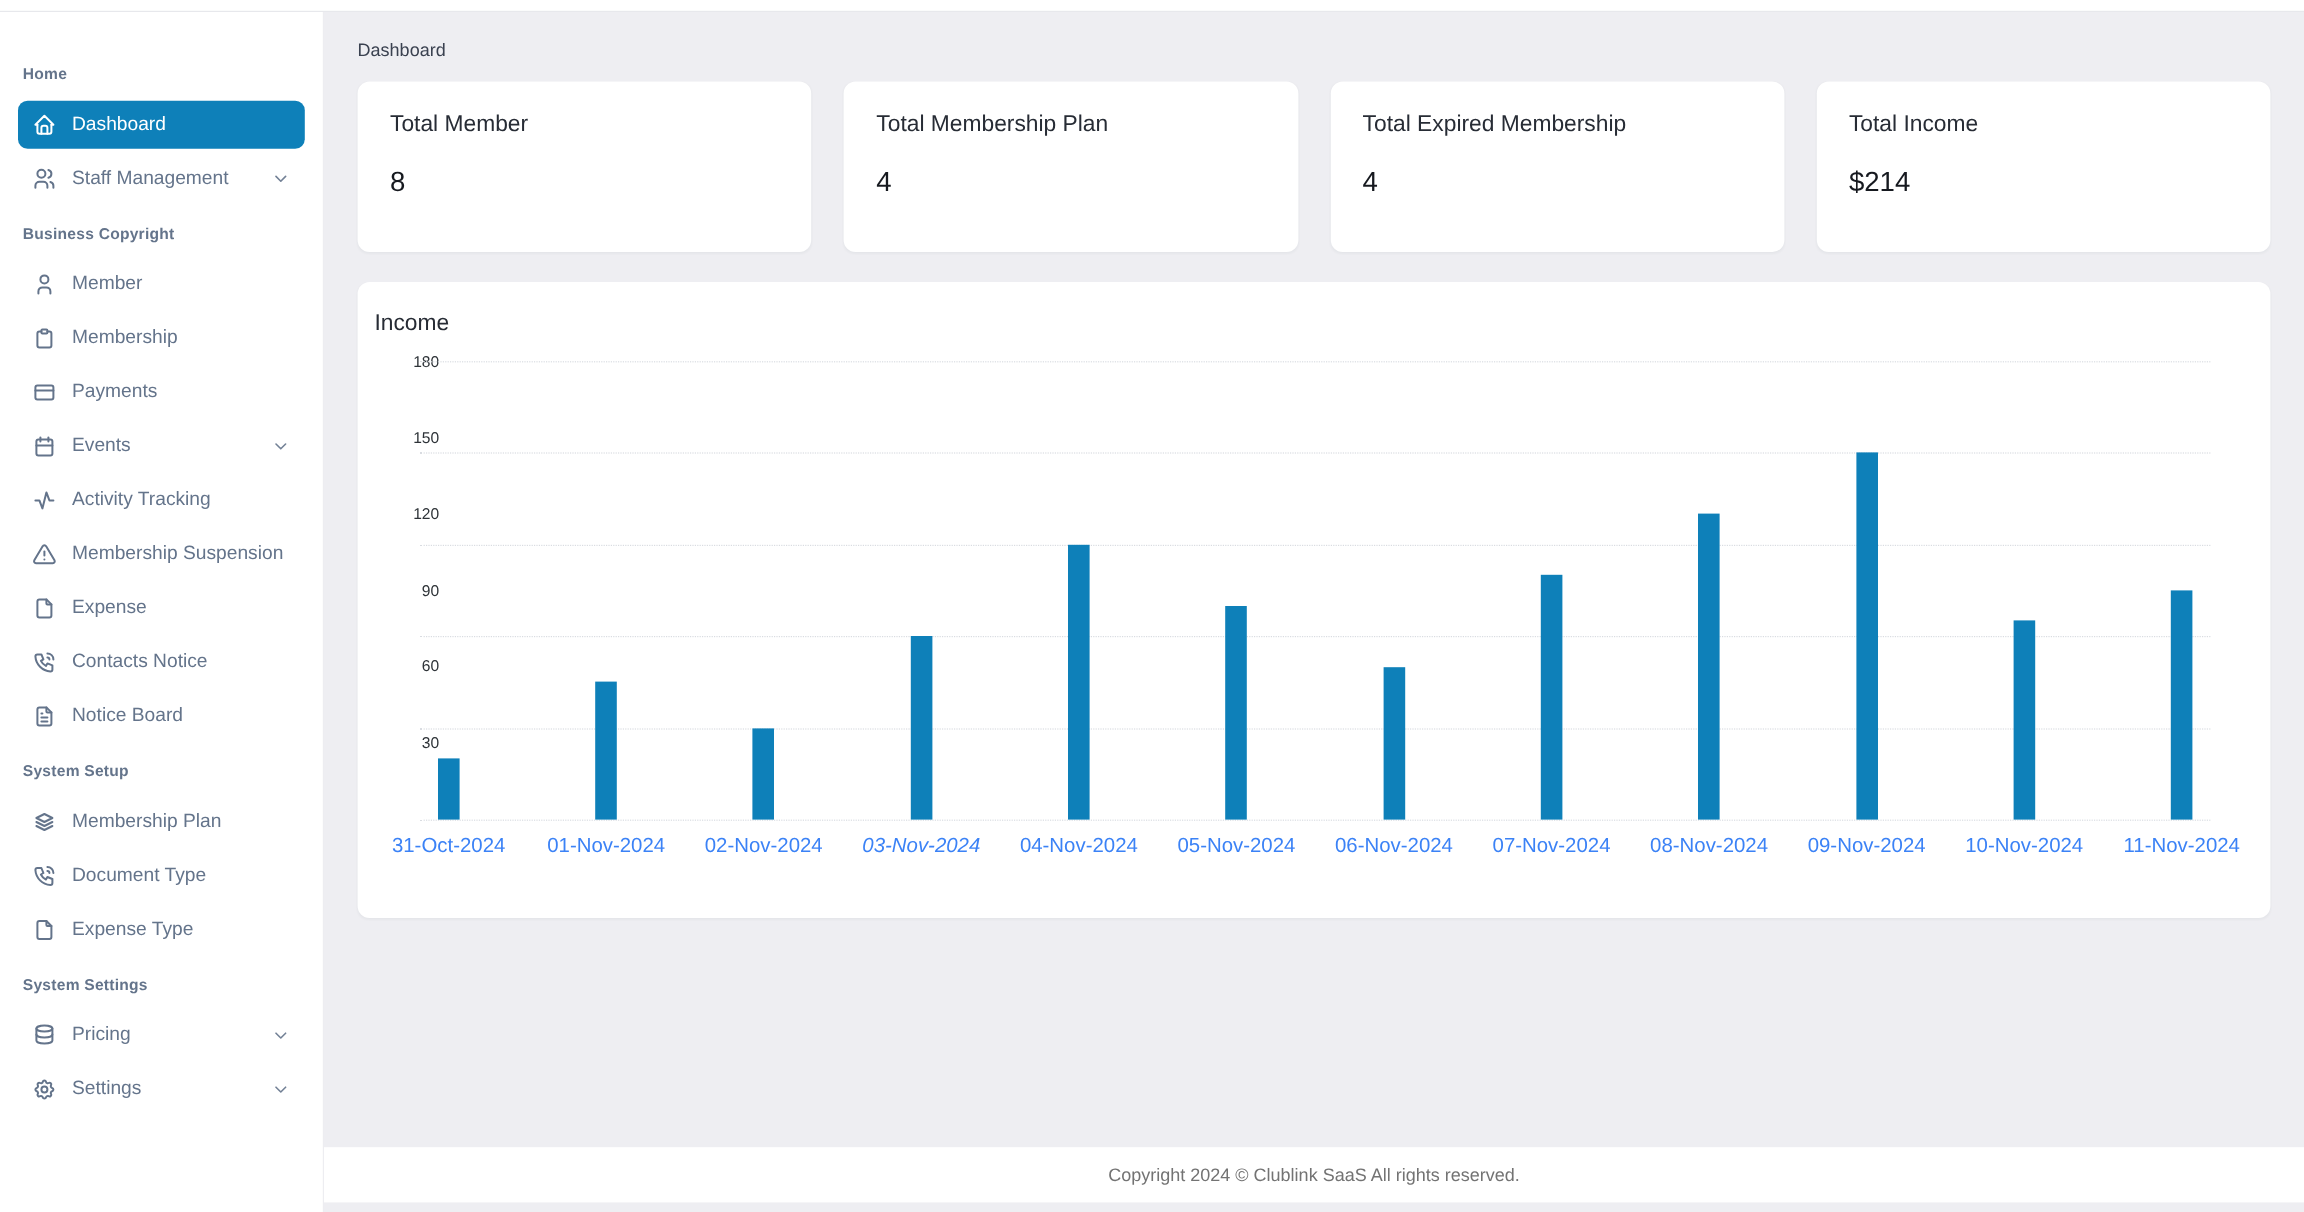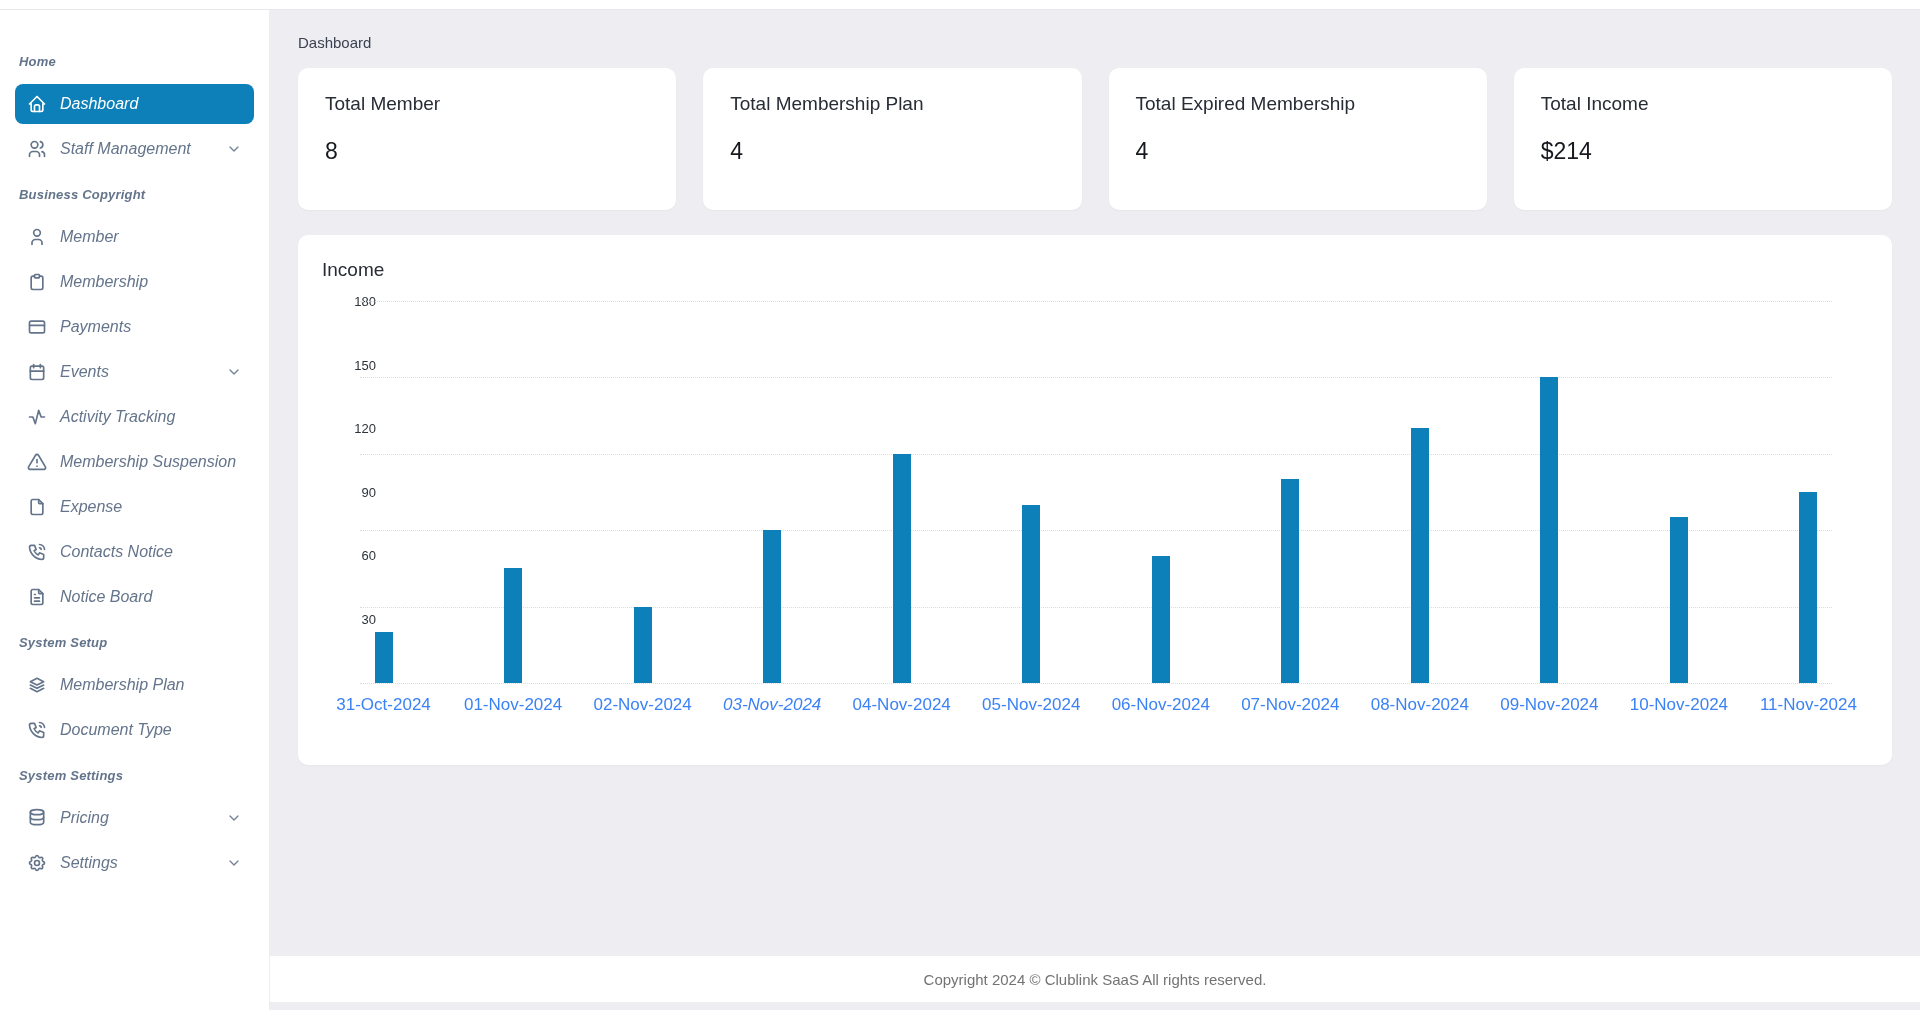--- a/index.html
+++ b/index.html
@@ -10,21 +10,21 @@
   .topbar { position:absolute; top:0; left:0; width:1920px; height:10px;
     background:#ffffff; border-bottom:1px solid #e7e8ec; z-index:5; }
 
   
   .scroll-track { position:absolute; top:10px; right:0; width:19px; height:1000px;
     background:#e8e8ee; z-index:1; }
 
   
   .sidebar { position:absolute; top:10px; left:0; width:270px; height:1000px;
     background:#ffffff; border-right:1px solid #ededf1; padding:44px 15px 20px 15px;
-    z-index:4; overflow:hidden;font-style:italic; }
+    z-index:4; overflow:hidden; }
   .nav-section { font-size:13px; font-weight:700; color:#64748b; letter-spacing:.2px;
     padding-left:4px; height:16px; line-height:16px; margin:18px 0 14px 0; }
   .nav-section:first-child { margin-top:0; }
   .nav-item { display:flex; align-items:center; height:40px; margin-bottom:5px;
     padding:0 12px 0 12px; border-radius:8px; color:#64748b; cursor:pointer; }
   .nav-item .ni-label { font-size:16px; margin-left:13px; flex:1; white-space:nowrap; }
   .nav-item svg { flex:none; }
   .nav-item .chev { margin-left:6px; opacity:.9; }
   .nav-item.active { background:#0e80b9; color:#ffffff; }
 
@@ -34,21 +34,21 @@
   .content { flex:1; padding:24px 28px 0 28px; }
   .page-title { font-size:15px; font-weight:500; color:#3a4150; margin-bottom:17px; }
 
   .cards-row { display:flex; gap:27px; }
   .stat-card { flex:1; background:#ffffff; border-radius:10px; height:142px;
     padding:25px 27px; box-shadow:0 1px 2px rgba(30,41,59,.04); }
   .stat-title { font-size:19px; color:#272c35; }
   .stat-value { font-size:23px; color:#16191f; margin-top:23px; }
 
   .chart-card { background:#ffffff; border-radius:10px; height:530px;
-    margin-top:25px; padding:24px 24px; box-shadow:0 1px 2px rgba(30,41,59,.04); }
+    margin-top:25px; padding:24px 14px; box-shadow:0 1px 2px rgba(30,41,59,.04); }
   .chart-title { font-size:19px; color:#272c35; }
   .chart-wrap { position:relative; height:446px; margin-top:20px; }
   .plot { position:absolute; left:38px; right:36px; top:0; bottom:64px; }
   .gridline { position:absolute; left:0; right:0; height:0;
     border-top:1px dotted #d9dce1; }
   .y-axis { position:absolute; left:-64px; top:0; bottom:64px; width:94px; }
   .y-tick { position:absolute; right:14px; transform:translateY(-50%);
     font-size:13px; color:#2e3338; }
   .bar { position:absolute; bottom:0; width:18px; transform:translateX(-50%); }
   .x-axis { position:absolute; left:38px; right:36px; bottom:32px; height:32px; }
@@ -169,20 +169,27 @@
       </svg>
       <span class="ni-label">Membership Plan</span>
     </div>
     <div class="nav-item">
       <svg viewBox="0 0 24 24" width="20" height="20" fill="none" stroke="currentColor" stroke-width="2" stroke-linecap="round" stroke-linejoin="round">
         <path d="M5 4h4l2 5-2.5 1.5a11 11 0 0 0 5 5L15 13l5 2v4a2 2 0 0 1-2 2A16 16 0 0 1 3 6a2 2 0 0 1 2-2"></path>
         <path d="M15 7a2 2 0 0 1 2 2"></path>
         <path d="M15 3a6 6 0 0 1 6 6"></path>
       </svg>
       <span class="ni-label">Document Type</span>
+    </div>
+    <div class="nav-item">
+      <svg viewBox="0 0 24 24" width="20" height="20" fill="none" stroke="currentColor" stroke-width="2" stroke-linecap="round" stroke-linejoin="round">
+        <path d="M14 3v4a1 1 0 0 0 1 1h4"></path>
+        <path d="M17 21H7a2 2 0 0 1-2-2V5a2 2 0 0 1 2-2h7l5 5v11a2 2 0 0 1-2 2z"></path>
+      </svg>
+      <span class="ni-label">Expense Type</span>
     </div>
     <div class="nav-section">System Settings</div>
     <div class="nav-item">
       <svg viewBox="0 0 24 24" width="20" height="20" fill="none" stroke="currentColor" stroke-width="2" stroke-linecap="round" stroke-linejoin="round">
         <ellipse cx="12" cy="5" rx="8" ry="3"></ellipse>
         <path d="M4 5v6c0 1.66 3.58 3 8 3s8-1.34 8-3V5"></path>
         <path d="M4 11v6c0 1.66 3.58 3 8 3s8-1.34 8-3v-6"></path>
       </svg>
       <span class="ni-label">Pricing</span>
       <svg viewBox="0 0 24 24" width="16" height="16" fill="none" stroke="currentColor" stroke-width="2" stroke-linecap="round" stroke-linejoin="round" class="chev">

